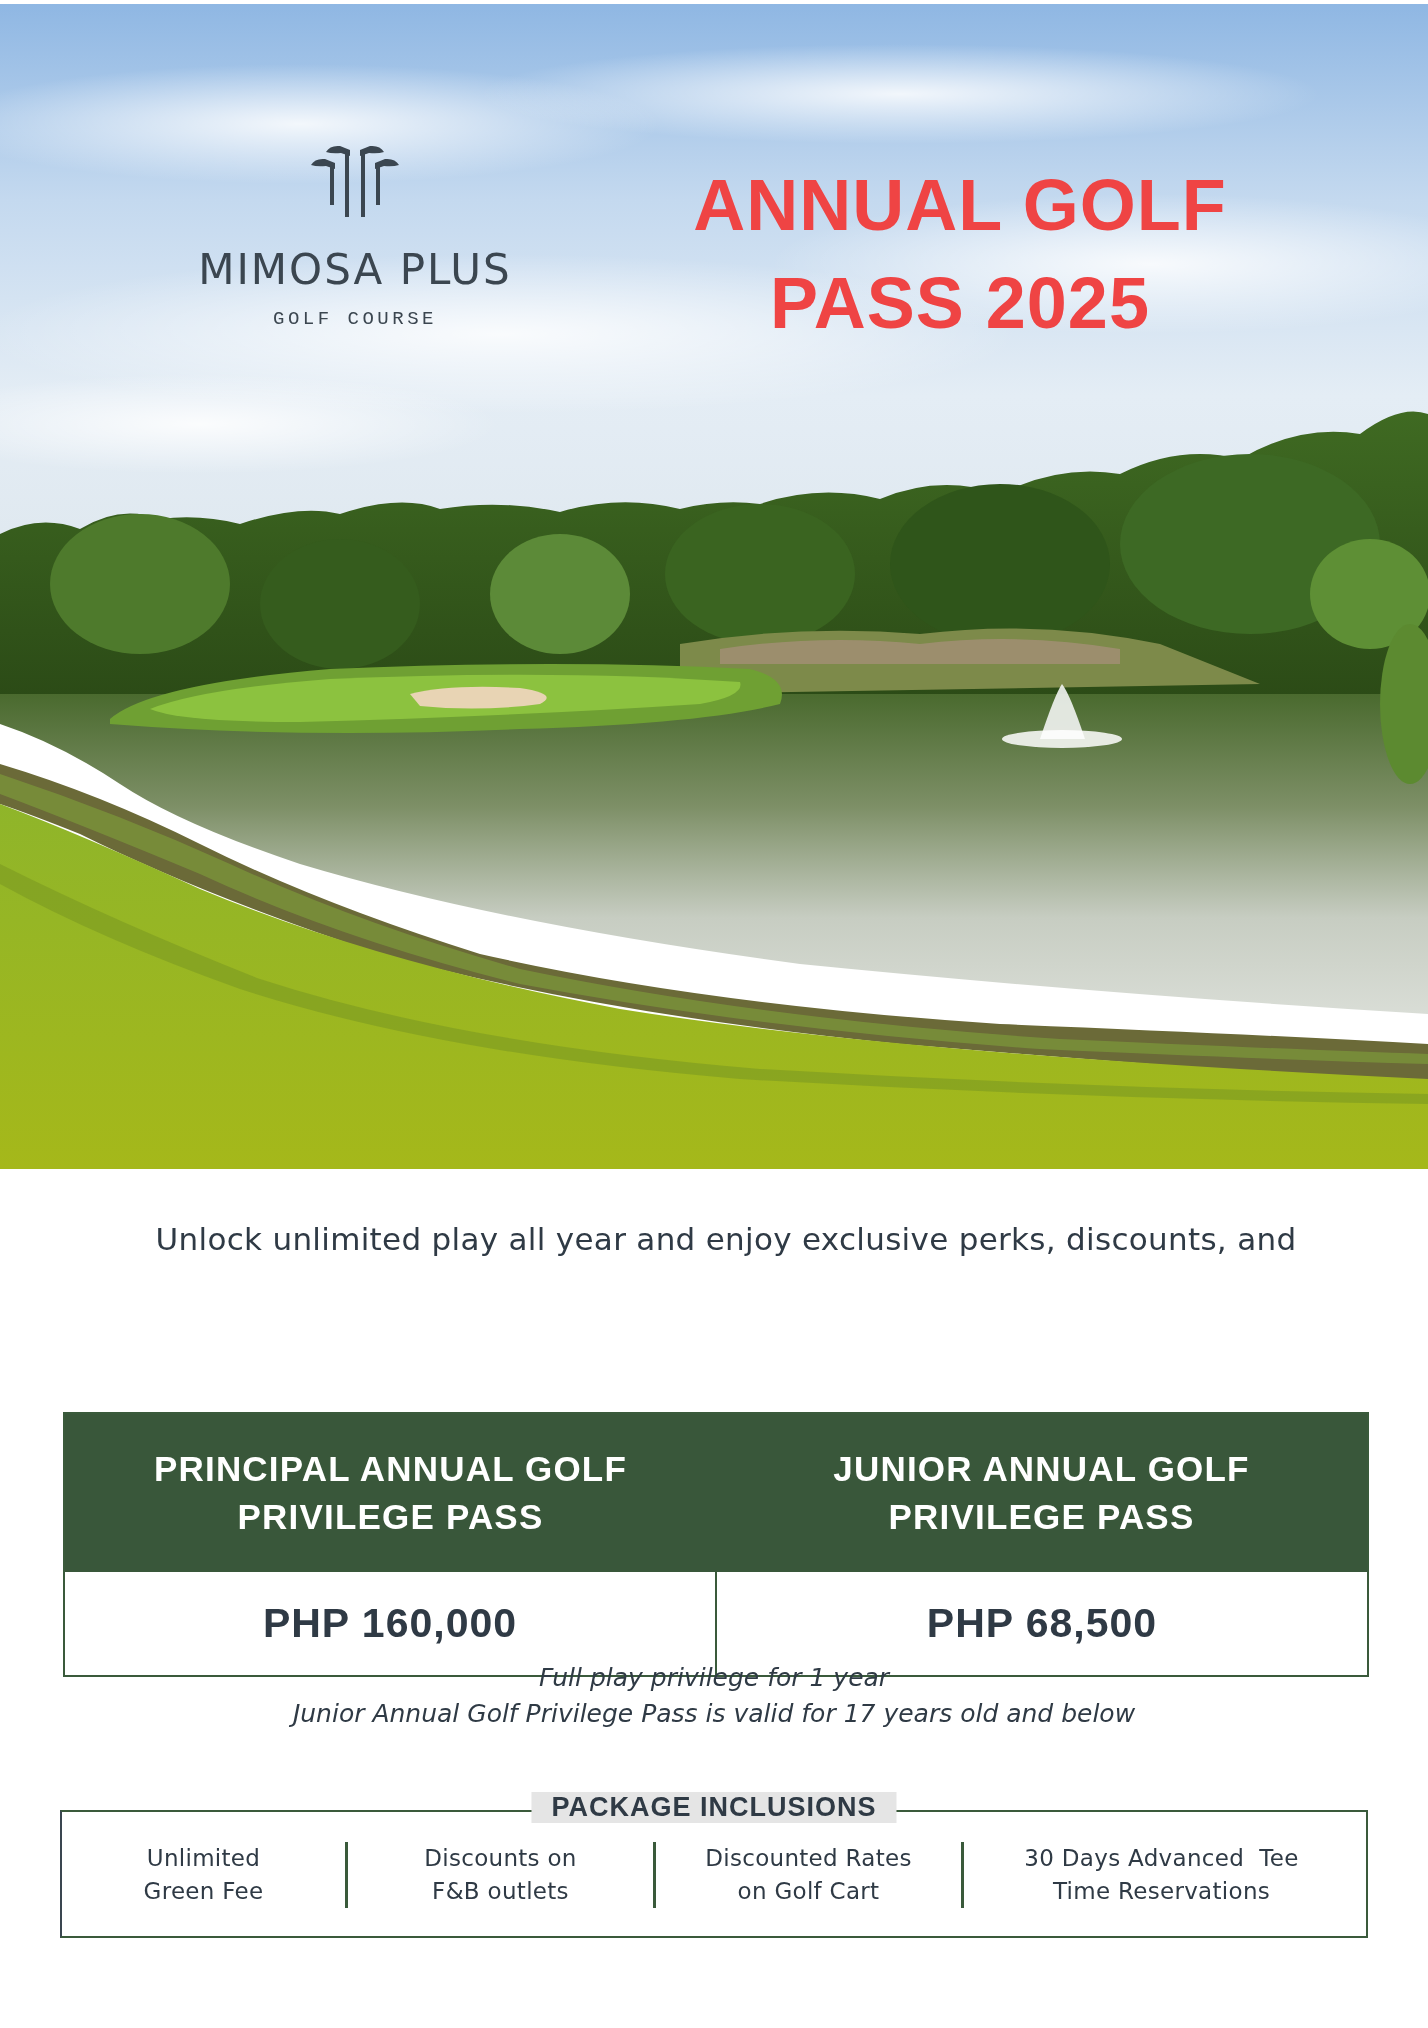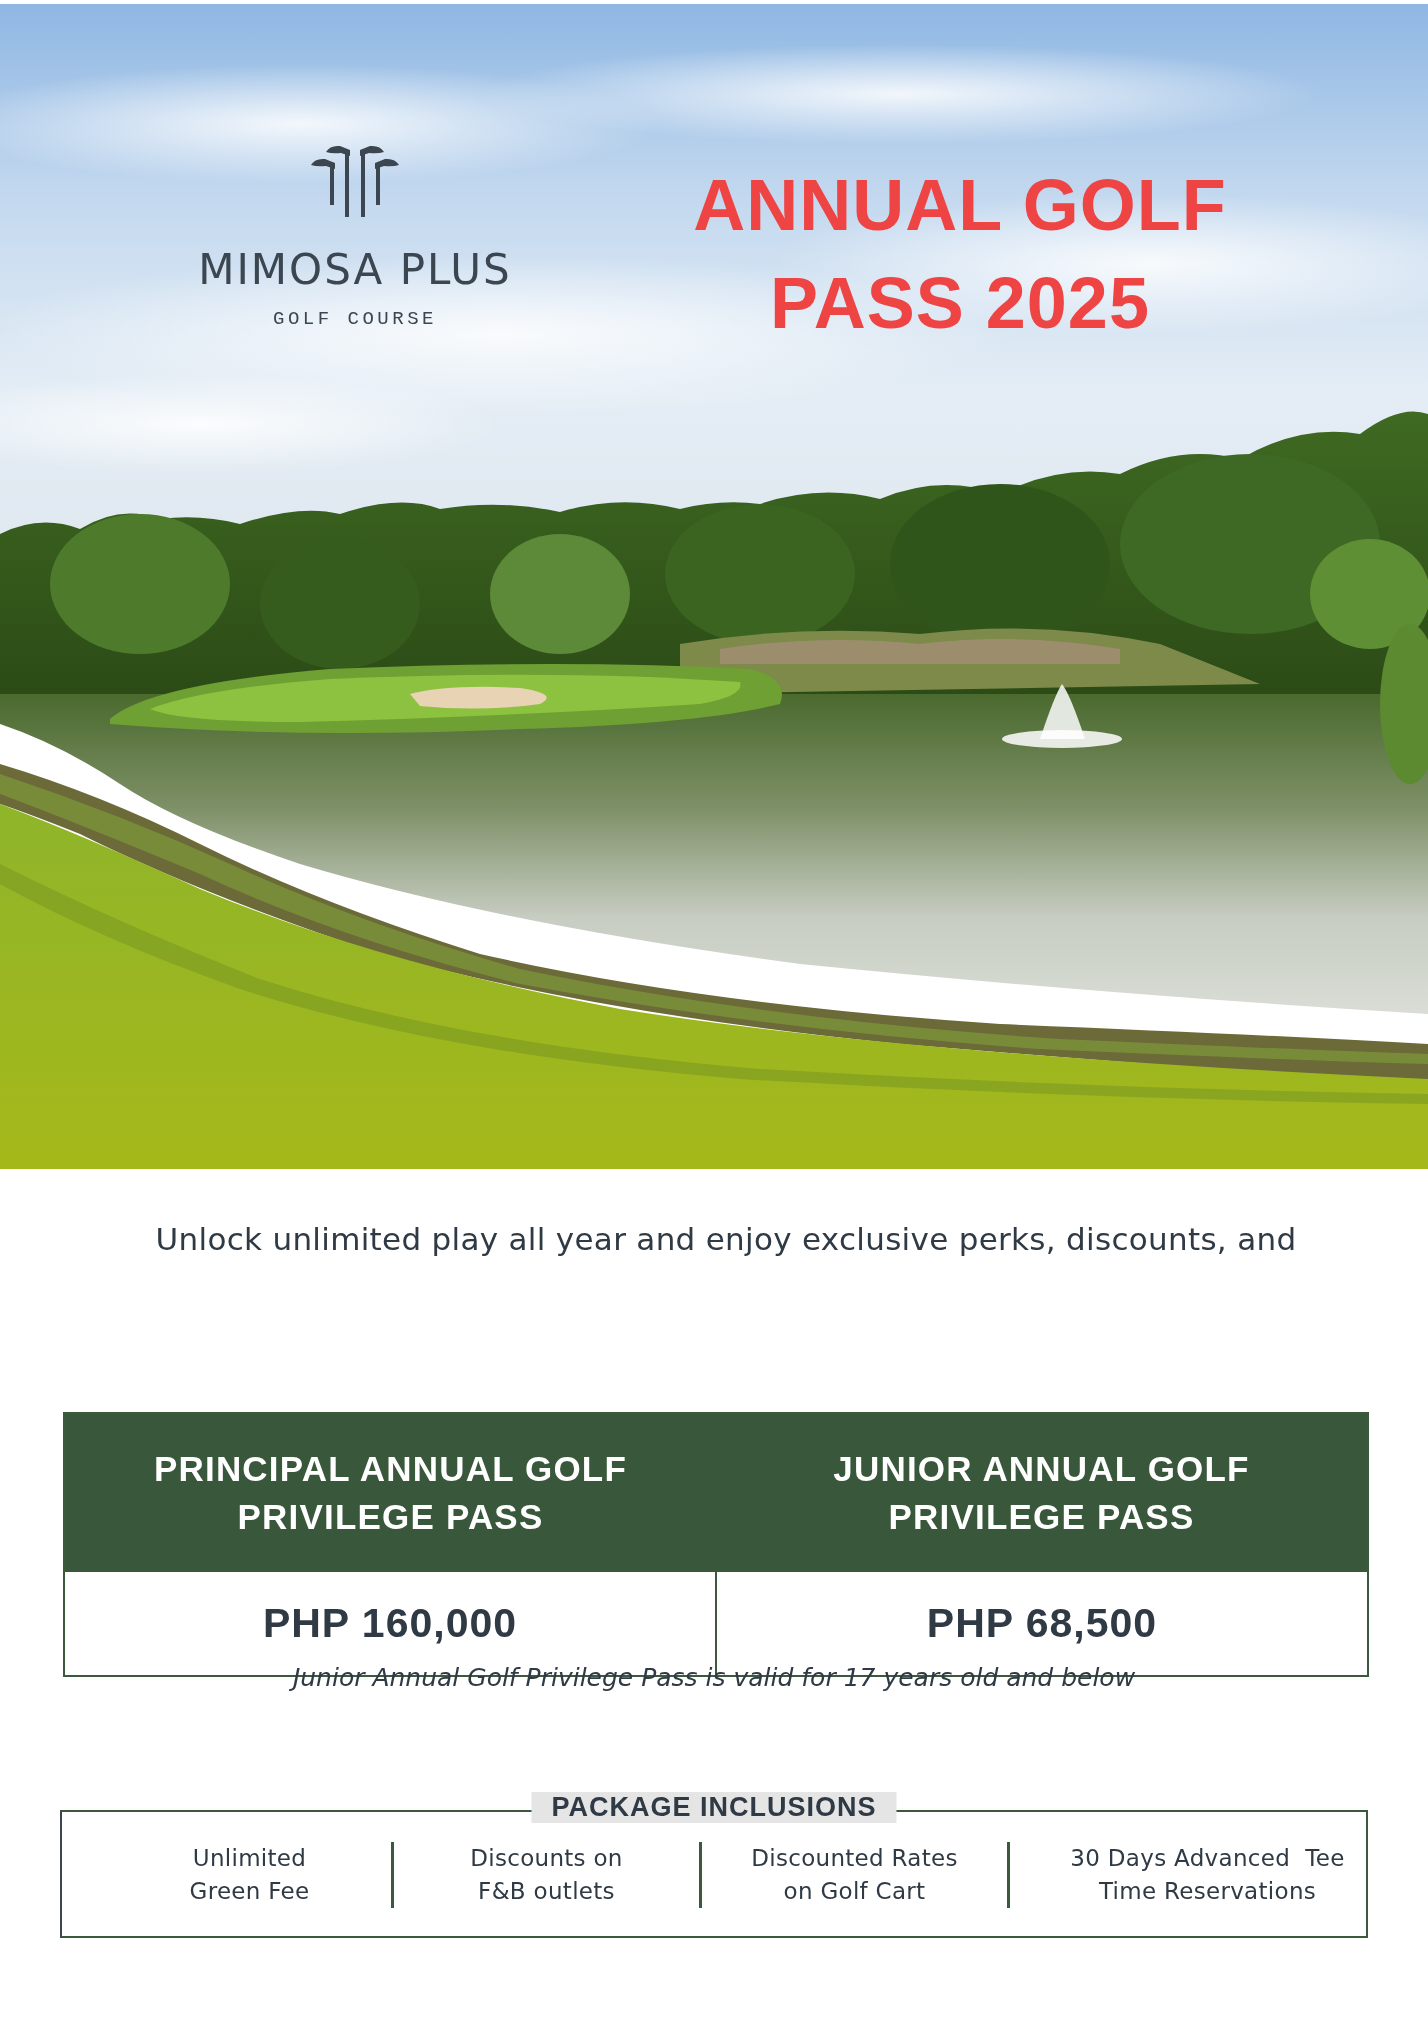--- a/index.html
+++ b/index.html
@@ -29,21 +29,21 @@
   .pricing .price-cell { flex:1; display:flex; align-items:center; justify-content:center; font-family:"Liberation Sans", sans-serif; font-weight:bold; font-size:41px; color:#2f3a45; letter-spacing:1px; }
   .pricing .price-cell + .price-cell { border-left:2px solid #3a5a3b; }
 
   
   .notes { position:absolute; left:120px; top:1660px; width:1188px; text-align:center; font-family:"DejaVu Sans", sans-serif; font-style:italic; font-size:25px; line-height:36px; color:#2f3a45; }
   .notes span { display:block; }
 
   
   .incl { position:absolute; left:60px; top:1810px; width:1308px; height:128px; border:2px solid #3a5a3b; border-left-color:#3a4650; box-sizing:border-box; }
   .incl-title { position:absolute; left:50%; top:-20px; transform:translateX(-50%); background:#e5e5e5; padding:0 20px; font-family:"Liberation Sans", sans-serif; font-weight:bold; font-size:27px; letter-spacing:1px; color:#2f3a45; white-space:nowrap; }
-  .incl-row { position:absolute; left:0; top:30px; width:100%; display:flex;padding-left:46px; }
+  .incl-row { position:absolute; left:0; top:30px; width:100%; display:flex; }
   .incl-item { display:flex; flex-direction:column; align-items:center; justify-content:center; height:66px; font-family:"DejaVu Sans", sans-serif; font-size:23px; line-height:33px; color:#2f3a45; text-align:center; letter-spacing:0.3px; }
   .incl-item span { display:block; }
   .incl-item.i1 { width:283px; }
   .incl-item.i2 { width:305px; border-left:3px solid #3a5a3b; }
   .incl-item.i3 { width:305px; border-left:3px solid #3a5a3b; }
   .incl-item.i4 { width:395px; border-left:3px solid #3a5a3b; }
 </style>
 </head>
 <body>
 
@@ -155,20 +155,21 @@
       <span>PRIVILEGE PASS</span>
     </div>
   </div>
   <div class="price-row">
     <div class="price-cell">PHP 160,000</div>
     <div class="price-cell">PHP 68,500</div>
   </div>
 </div>
 
 <p class="notes" style="margin:0;">
+  <span>Full play privilege for 1 year</span>
   <span>Junior Annual Golf Privilege Pass is valid for 17 years old and below</span>
 </p>
 
 <div class="incl">
   <div class="incl-title">PACKAGE INCLUSIONS</div>
   <div class="incl-row">
     <div class="incl-item i1">
       <span>Unlimited</span>
       <span>Green Fee</span>
     </div>

